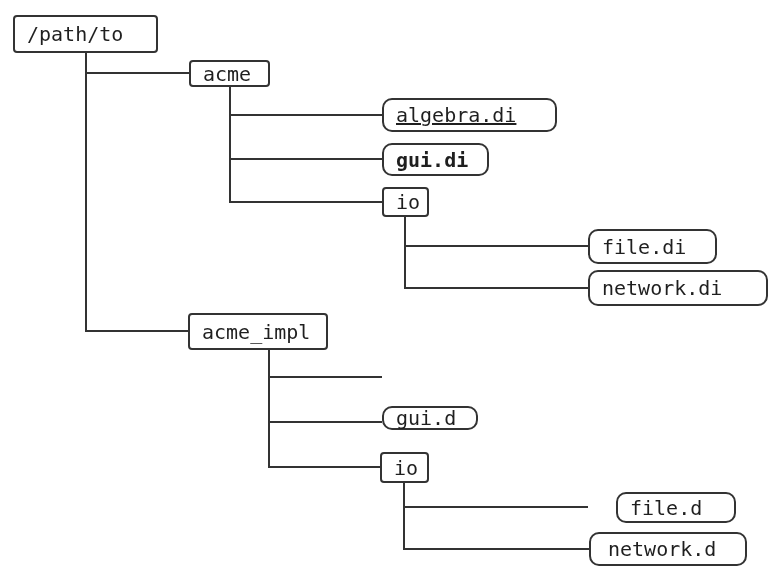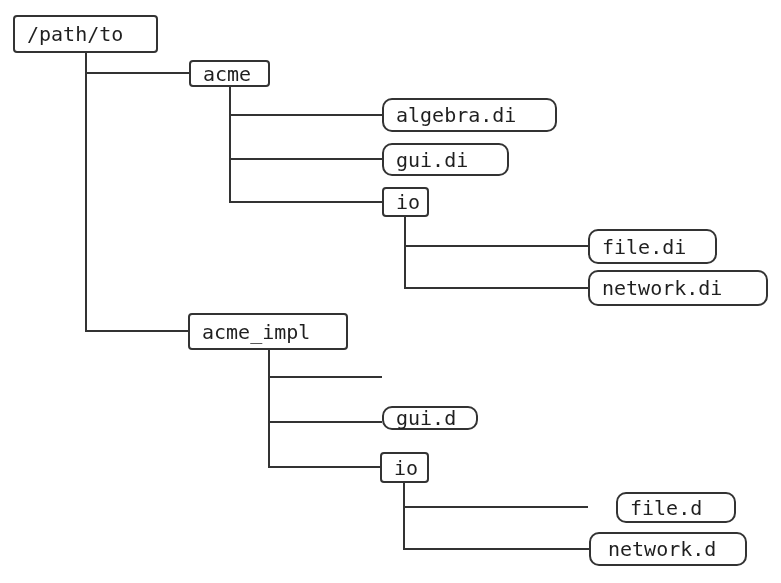--- a/index.html
+++ b/index.html
@@ -68,41 +68,41 @@
   <div class="edge" style="left:403px; top:548px; width:186px; height:2px;"></div>
 
   <div class="node dir" style="left:13px; top:15px; width:145px; height:38px;">
     <span>/path/to</span>
   </div>
 
   <div class="node dir" style="left:189px; top:60px; width:81px; height:27px;">
     <span>acme</span>
   </div>
 
-  <div class="node file" style="left:382px; top:98px; width:175px; height:34px;">
+  <div class="node file" style="left:382px; top:98px; width:175px; height:34px;text-decoration:underline;">
     <span>algebra.di</span>
   </div>
 
-  <div class="node file" style="left:382px; top:143px; width:127px; height:33px;">
+  <div class="node file" style="left:382px; top:143px; width:107px; height:33px;font-weight:bold;">
     <span>gui.di</span>
   </div>
 
   <div class="node dir" style="left:382px; top:187px; width:47px; height:30px;">
     <span>io</span>
   </div>
 
   <div class="node file" style="left:588px; top:229px; width:129px; height:35px;">
     <span>file.di</span>
   </div>
 
   <div class="node file" style="left:588px; top:270px; width:180px; height:36px;">
     <span>network.di</span>
   </div>
 
-  <div class="node dir" style="left:188px; top:313px; width:160px; height:37px;">
+  <div class="node dir" style="left:188px; top:313px; width:140px; height:37px;">
     <span>acme_impl</span>
   </div>
 
 
   <div class="node file" style="left:382px; top:406px; width:96px; height:24px;">
     <span>gui.d</span>
   </div>
 
   <div class="node dir" style="left:380px; top:452px; width:49px; height:31px;">
     <span>io</span>

